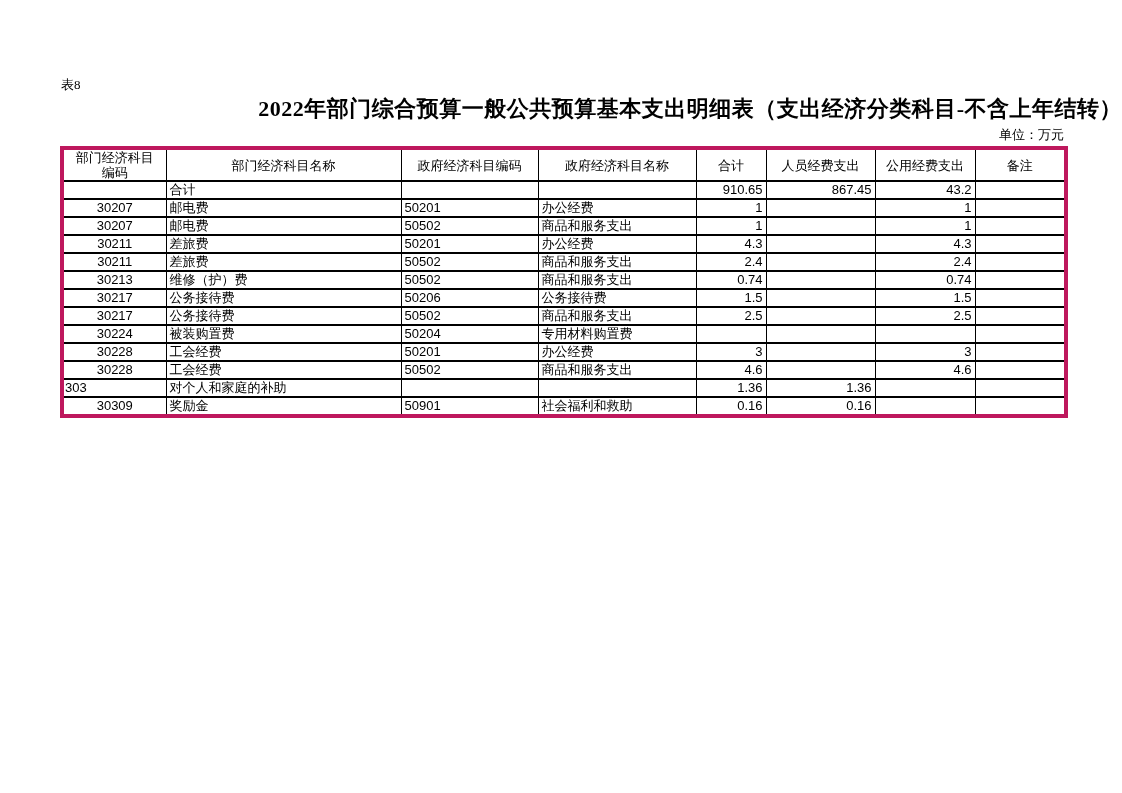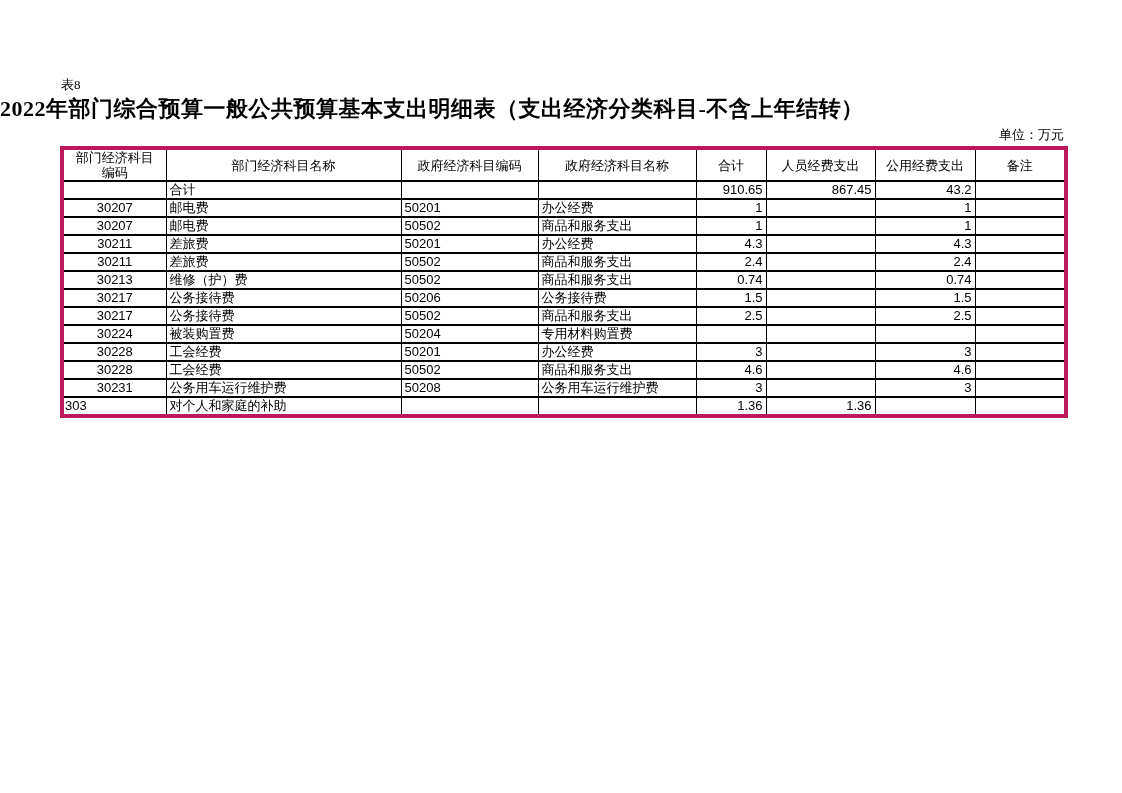--- a/index.html
+++ b/index.html
@@ -19,21 +19,21 @@
     left: 61px;
     top: 76px;
     font-size: 13px;
     font-family: "Liberation Serif", serif;
   }
   .doc-title {
     position: absolute;
     left: 0;
     width: 1122px;
     top: 94px;
-    text-align: left;
+    text-align: right;
     font-size: 22px;
     font-weight: bold;
     font-family: "Liberation Serif", serif;
     letter-spacing: 0.5px;
   }
   .unit-label {
     position: absolute;
     left: 60px;
     width: 1004px;
     top: 126px;
@@ -221,35 +221,35 @@
           <td class="c-code">30228</td>
           <td class="c-name">工会经费</td>
           <td class="c-gcode">50502</td>
           <td class="c-gname">商品和服务支出</td>
           <td class="c-num">4.6</td>
           <td class="c-num"></td>
           <td class="c-num">4.6</td>
           <td class="c-note"></td>
         </tr>
         <tr>
-          <td class="c-code">30231</td>
-          <td class="c-name">公务用车运行维护费</td>
-          <td class="c-gcode">50208</td>
-          <td class="c-gname">公务用车运行维护费</td>
-          <td class="c-num">3</td>
-          <td class="c-num"></td>
-          <td class="c-num">3</td>
-          <td class="c-note"></td>
-        </tr>
-        <tr>
           <td class="c-code align-left">303</td>
           <td class="c-name">对个人和家庭的补助</td>
           <td class="c-gcode"></td>
           <td class="c-gname"></td>
           <td class="c-num">1.36</td>
           <td class="c-num">1.36</td>
           <td class="c-num"></td>
           <td class="c-note"></td>
         </tr>
+        <tr>
+          <td class="c-code">30309</td>
+          <td class="c-name">奖励金</td>
+          <td class="c-gcode">50901</td>
+          <td class="c-gname">社会福利和救助</td>
+          <td class="c-num">0.16</td>
+          <td class="c-num">0.16</td>
+          <td class="c-num"></td>
+          <td class="c-note"></td>
+        </tr>
       </tbody>
   </table>
 
 </div>
 
 </body></html>

